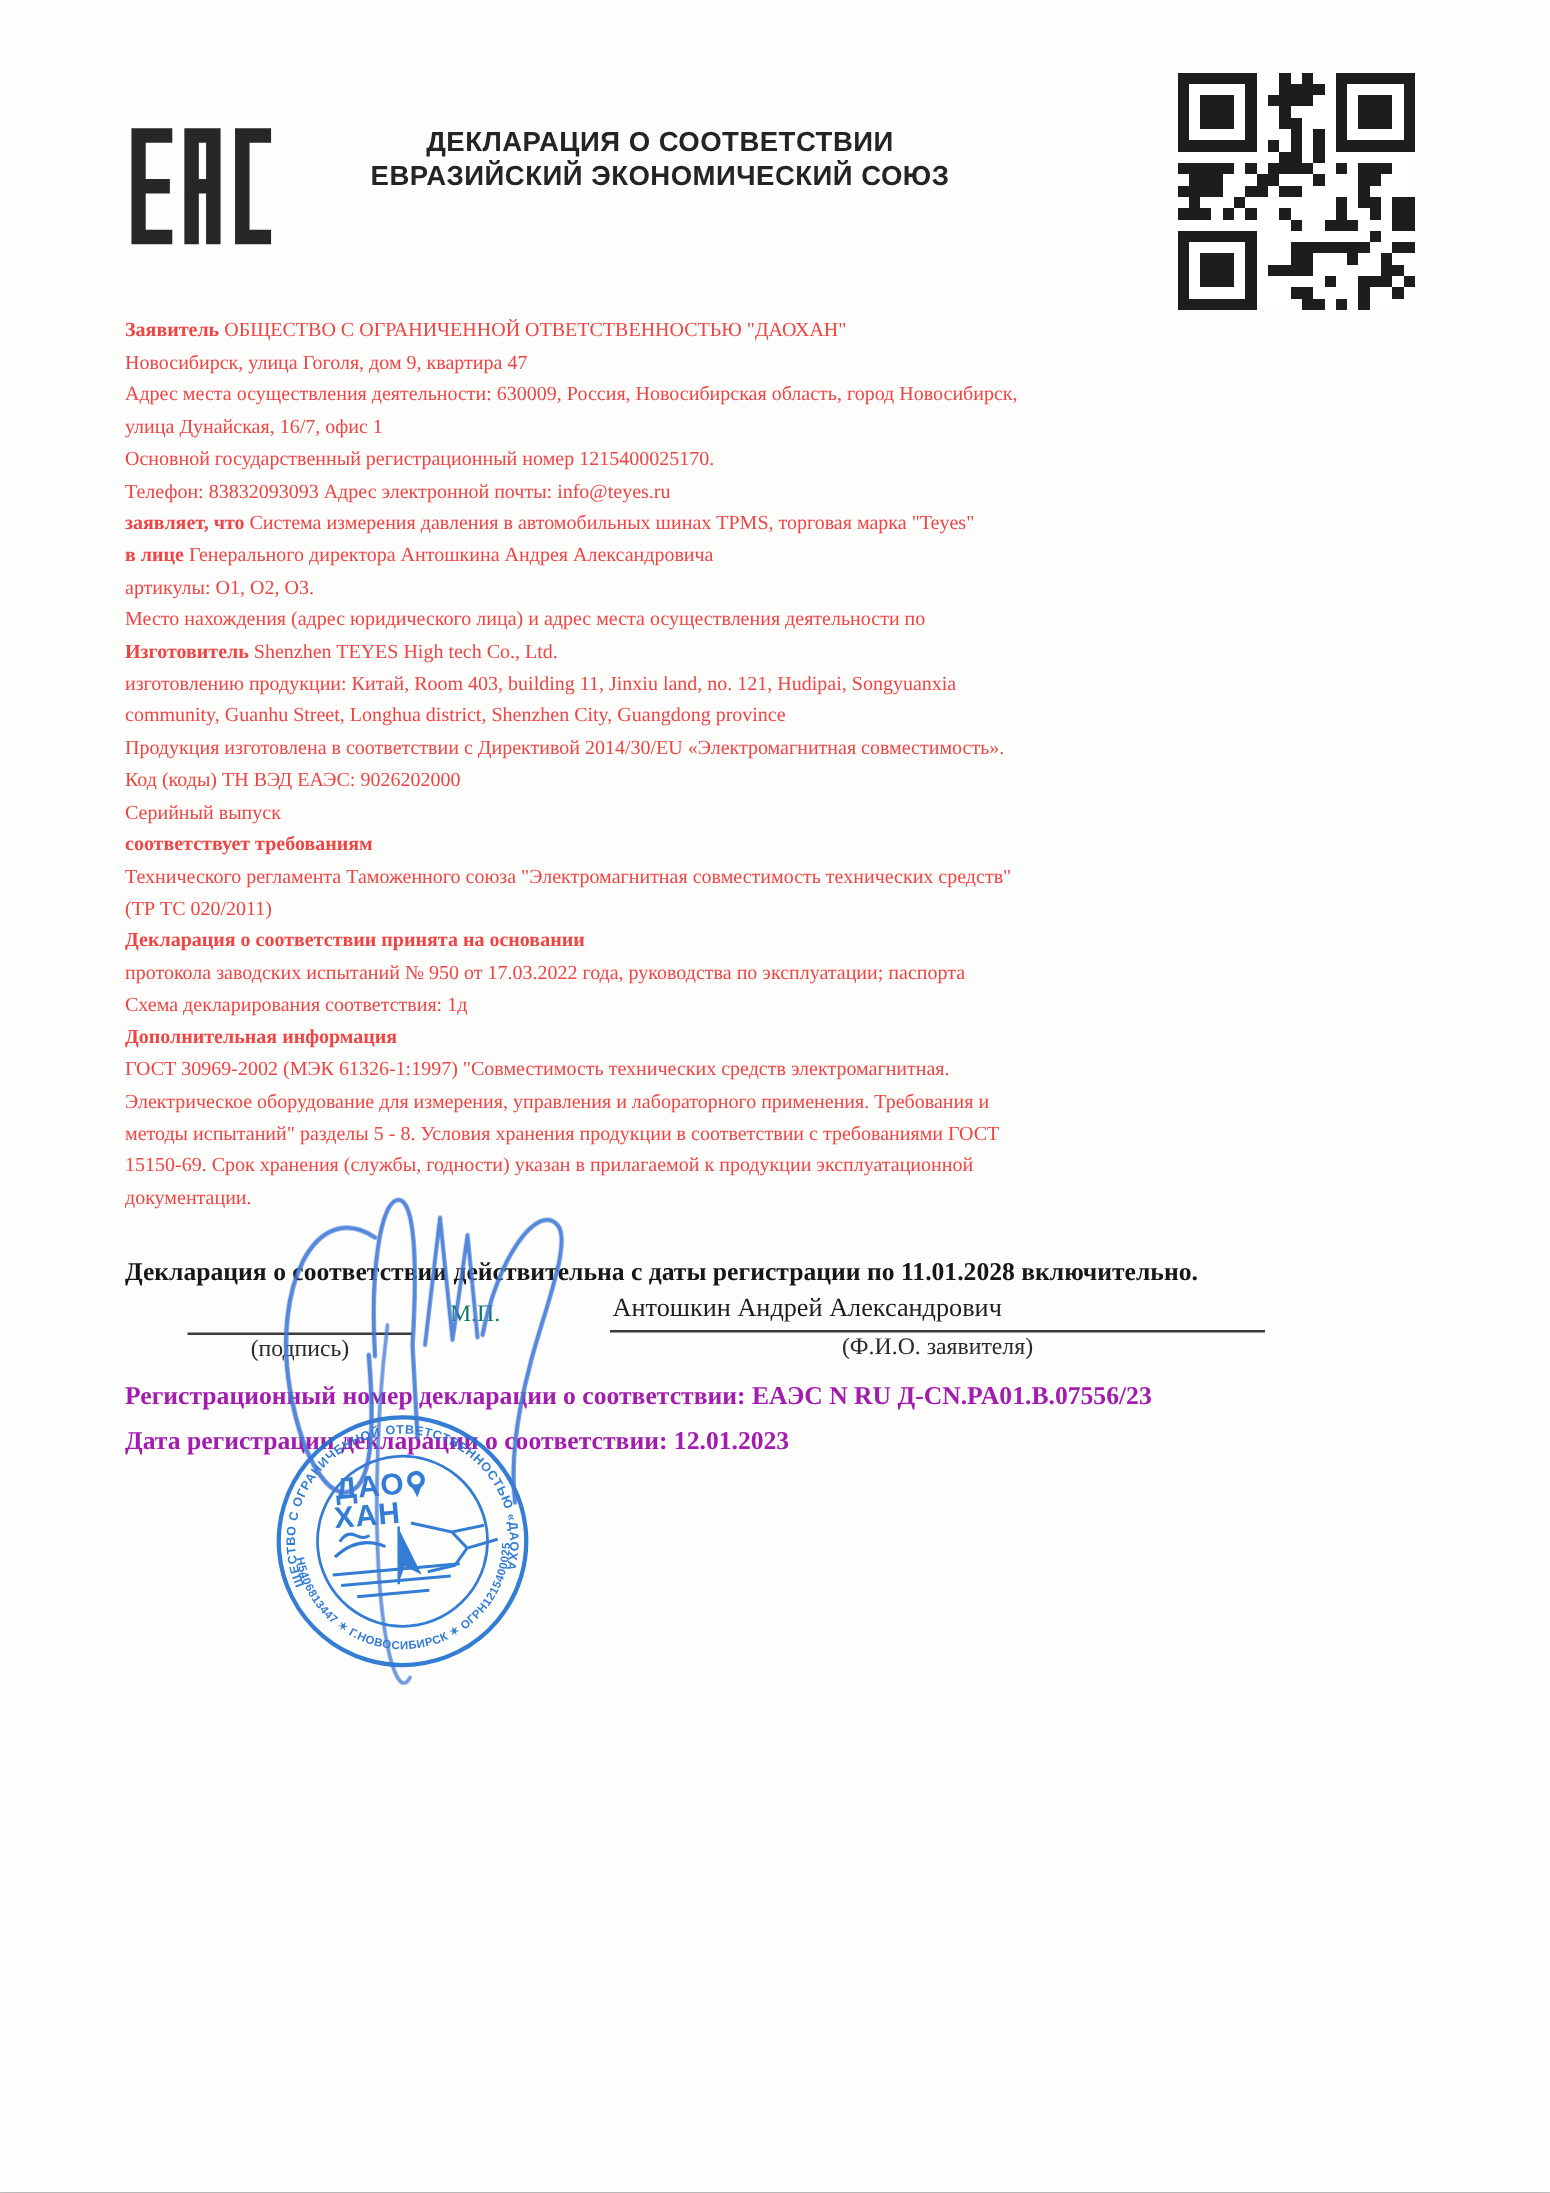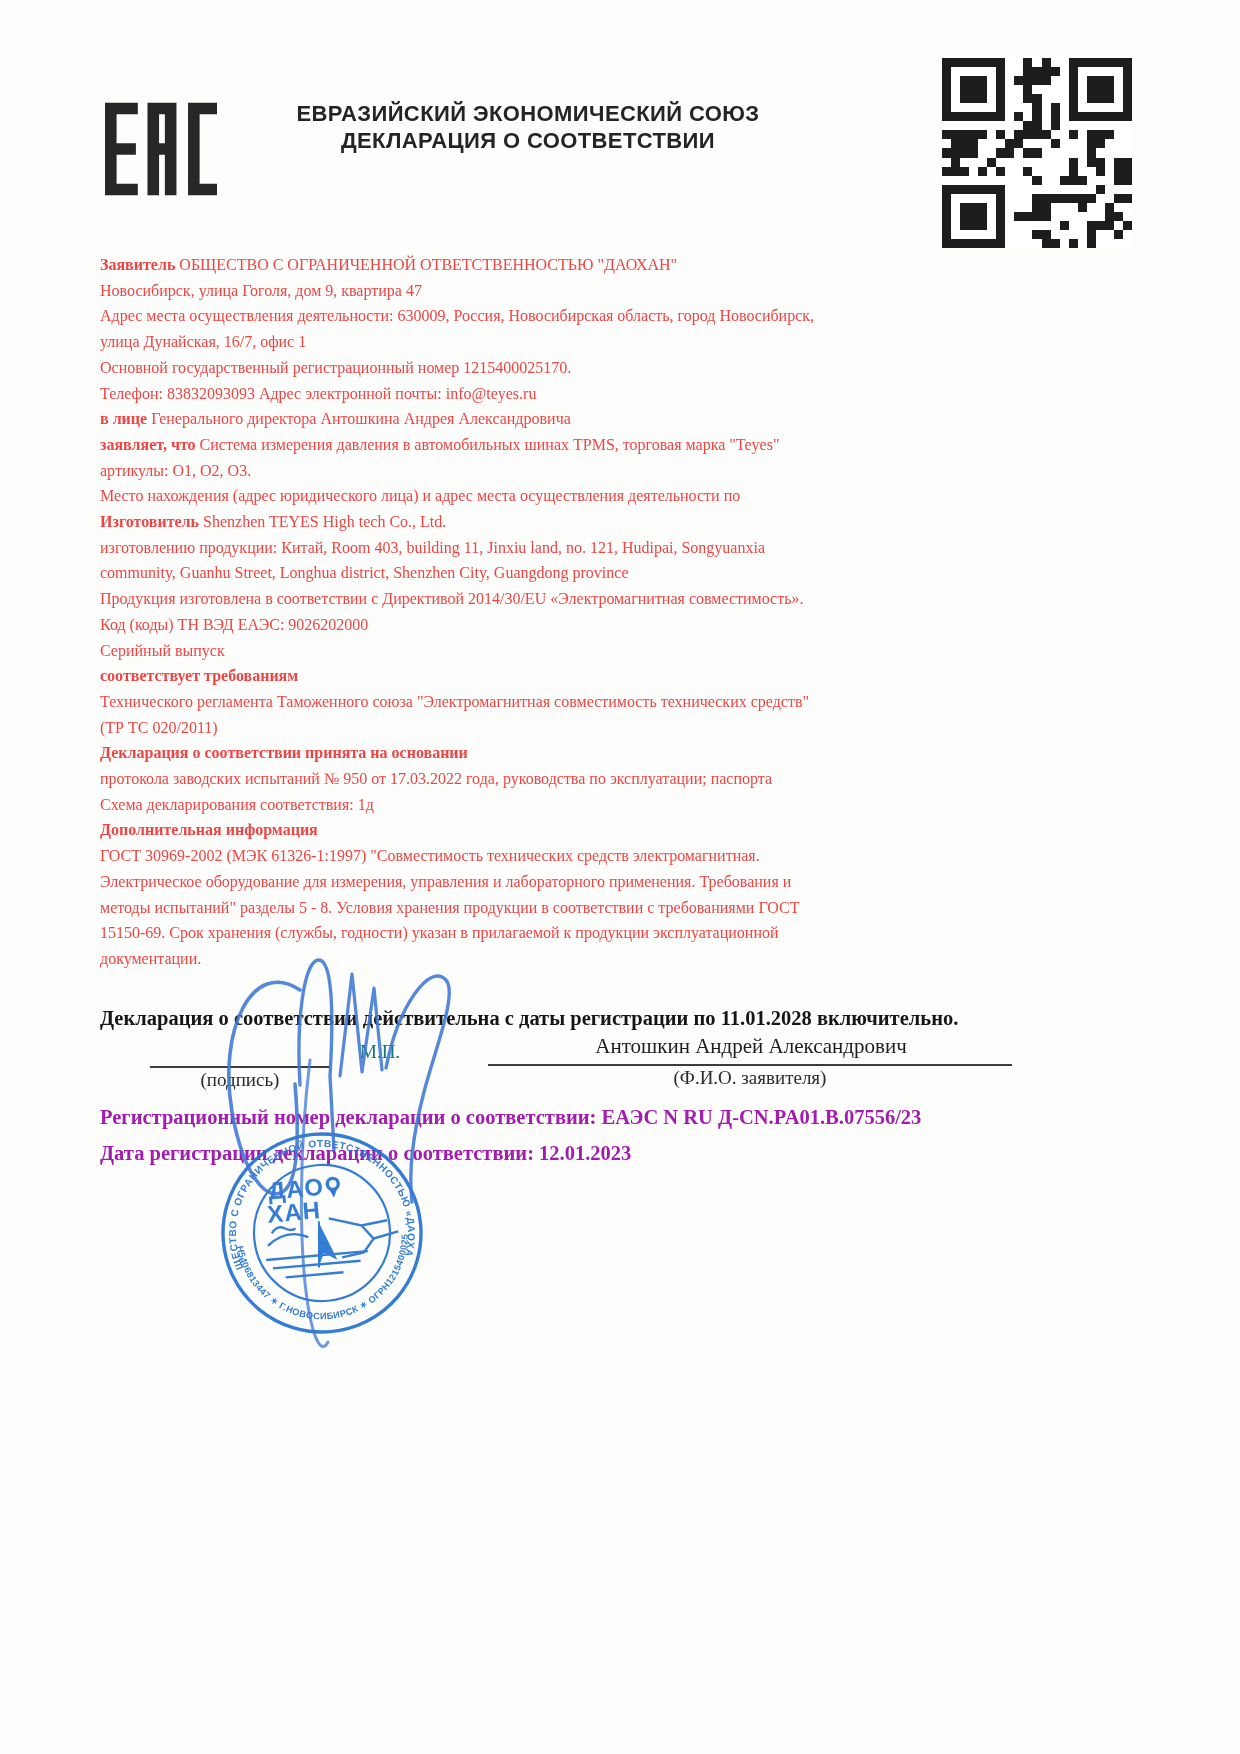--- a/index.html
+++ b/index.html
@@ -28,21 +28,21 @@
     font-size:16px;line-height:25.7px;
     color:#ef4444;
   }
   .body-text .line{white-space:nowrap;}
   .body-text b{font-weight:bold;}
   .validity{
     left:100px;top:1007px;width:1000px;
     font-weight:bold;font-size:20.5px;white-space:nowrap;color:#161616;
   }
   .mp{left:360px;top:1041px;font-size:19px;color:#0f766e;}
-  .signer-name{left:490px;top:1034px;width:522px;text-align:center;font-size:21px;color:#1d1d1d;}
+  .signer-name{left:490px;top:1034px;width:522px;text-align:left;font-size:21px;color:#1d1d1d;}
   .rule{border-top:2px solid #3c3c3c;height:0;}
   .sig-rule{left:150px;top:1066px;width:180px;}
   .name-rule{left:488px;top:1064px;width:524px;}
   .caption{font-size:19px;text-align:center;color:#2a2a2a;}
   .sig-caption{left:150px;top:1069px;width:180px;}
   .name-caption{left:488px;top:1067px;width:524px;}
   .reg-line{left:100px;top:1106px;font-weight:bold;font-size:20.5px;white-space:nowrap;color:#a21caf;}
   .reg-date{top:1142px;}
   
   .stamp-stroke{stroke:var(--stamp-blue,#2373d2);fill:none;}
@@ -58,22 +58,22 @@
 
   <svg class="abs" style="left:105px;top:102px;" width="112" height="94" viewBox="0 0 116 96">
     <g fill="#272727">
       <path d="M0,0 h34 v12 h-22 v30 h20 v12 h-20 v30 h22 v12 h-34 z"></path>
       <path fill-rule="evenodd" d="M44,0 h30 v96 h-12 v-42 h-6 v42 h-12 z M56,12 h6 v30 h-6 z"></path>
       <path d="M86,0 h30 v12 h-18 v72 h18 v12 h-30 z"></path>
     </g>
   </svg>
 
   <div class="abs doc-title">
+    <div>ДЕКЛАРАЦИЯ О СООТВЕТСТВИИ</div>
     <div>ЕВРАЗИЙСКИЙ ЭКОНОМИЧЕСКИЙ СОЮЗ</div>
-    <div>ДЕКЛАРАЦИЯ О СООТВЕТСТВИИ</div>
   </div>
 
   <svg class="abs" style="left:942px;top:58px;shape-rendering:crispEdges;" width="190" height="190" viewBox="0 0 21 21">
     <rect x="0" y="0" width="21" height="21" fill="#ffffff"></rect>
     <g class="modules" fill="#1d1d1d">
         <rect x="0" y="0" width="7" height="7"></rect>
         <rect x="1" y="1" width="5" height="5" fill="#ffffff"></rect>
         <rect x="2" y="2" width="3" height="3"></rect>
         <rect x="14" y="0" width="7" height="7"></rect>
         <rect x="15" y="1" width="5" height="5" fill="#ffffff"></rect>
@@ -192,22 +192,22 @@
       </g>
   </svg>
 
   <div class="abs body-text">
       <div class="line"><b>Заявитель</b><span> ОБЩЕСТВО С ОГРАНИЧЕННОЙ  ОТВЕТСТВЕННОСТЬЮ "ДАОХАН"</span></div>
       <div class="line"><span>Новосибирск, улица Гоголя, дом 9, квартира 47</span></div>
       <div class="line"><span>Адрес места осуществления деятельности: 630009, Россия,  Новосибирская область, город Новосибирск,</span></div>
       <div class="line"><span>улица Дунайская, 16/7, офис 1</span></div>
       <div class="line"><span>Основной государственный регистрационный номер 1215400025170.</span></div>
       <div class="line"><span>Телефон: 83832093093 Адрес электронной почты: info@teyes.ru</span></div>
+      <div class="line"><b>заявляет, что</b><span> Система измерения давления в автомобильных шинах TPMS, торговая марка "Teyes"</span></div>
       <div class="line"><b>в лице</b><span> Генерального директора Антошкина Андрея Александровича</span></div>
-      <div class="line"><b>заявляет, что</b><span> Система измерения давления в автомобильных шинах TPMS, торговая марка "Teyes"</span></div>
       <div class="line"><span>артикулы: O1, O2, O3.</span></div>
       <div class="line"><span>Место нахождения (адрес юридического лица) и адрес места осуществления деятельности по</span></div>
       <div class="line"><b>Изготовитель</b><span> Shenzhen TEYES High tech Co., Ltd.</span></div>
       <div class="line"><span>изготовлению продукции: Китай, Room 403, building 11, Jinxiu land, no. 121, Hudipai, Songyuanxia</span></div>
       <div class="line"><span>community, Guanhu Street, Longhua district, Shenzhen City, Guangdong province</span></div>
       <div class="line"><span>Продукция изготовлена в соответствии с Директивой 2014/30/EU «Электромагнитная совместимость».</span></div>
       <div class="line"><span>Код (коды) ТН ВЭД ЕАЭС: 9026202000</span></div>
       <div class="line"><span>Серийный выпуск</span></div>
       <div class="line"><b>соответствует требованиям</b></div>
       <div class="line"><span>Технического регламента Таможенного союза "Электромагнитная совместимость технических средств"</span></div>

